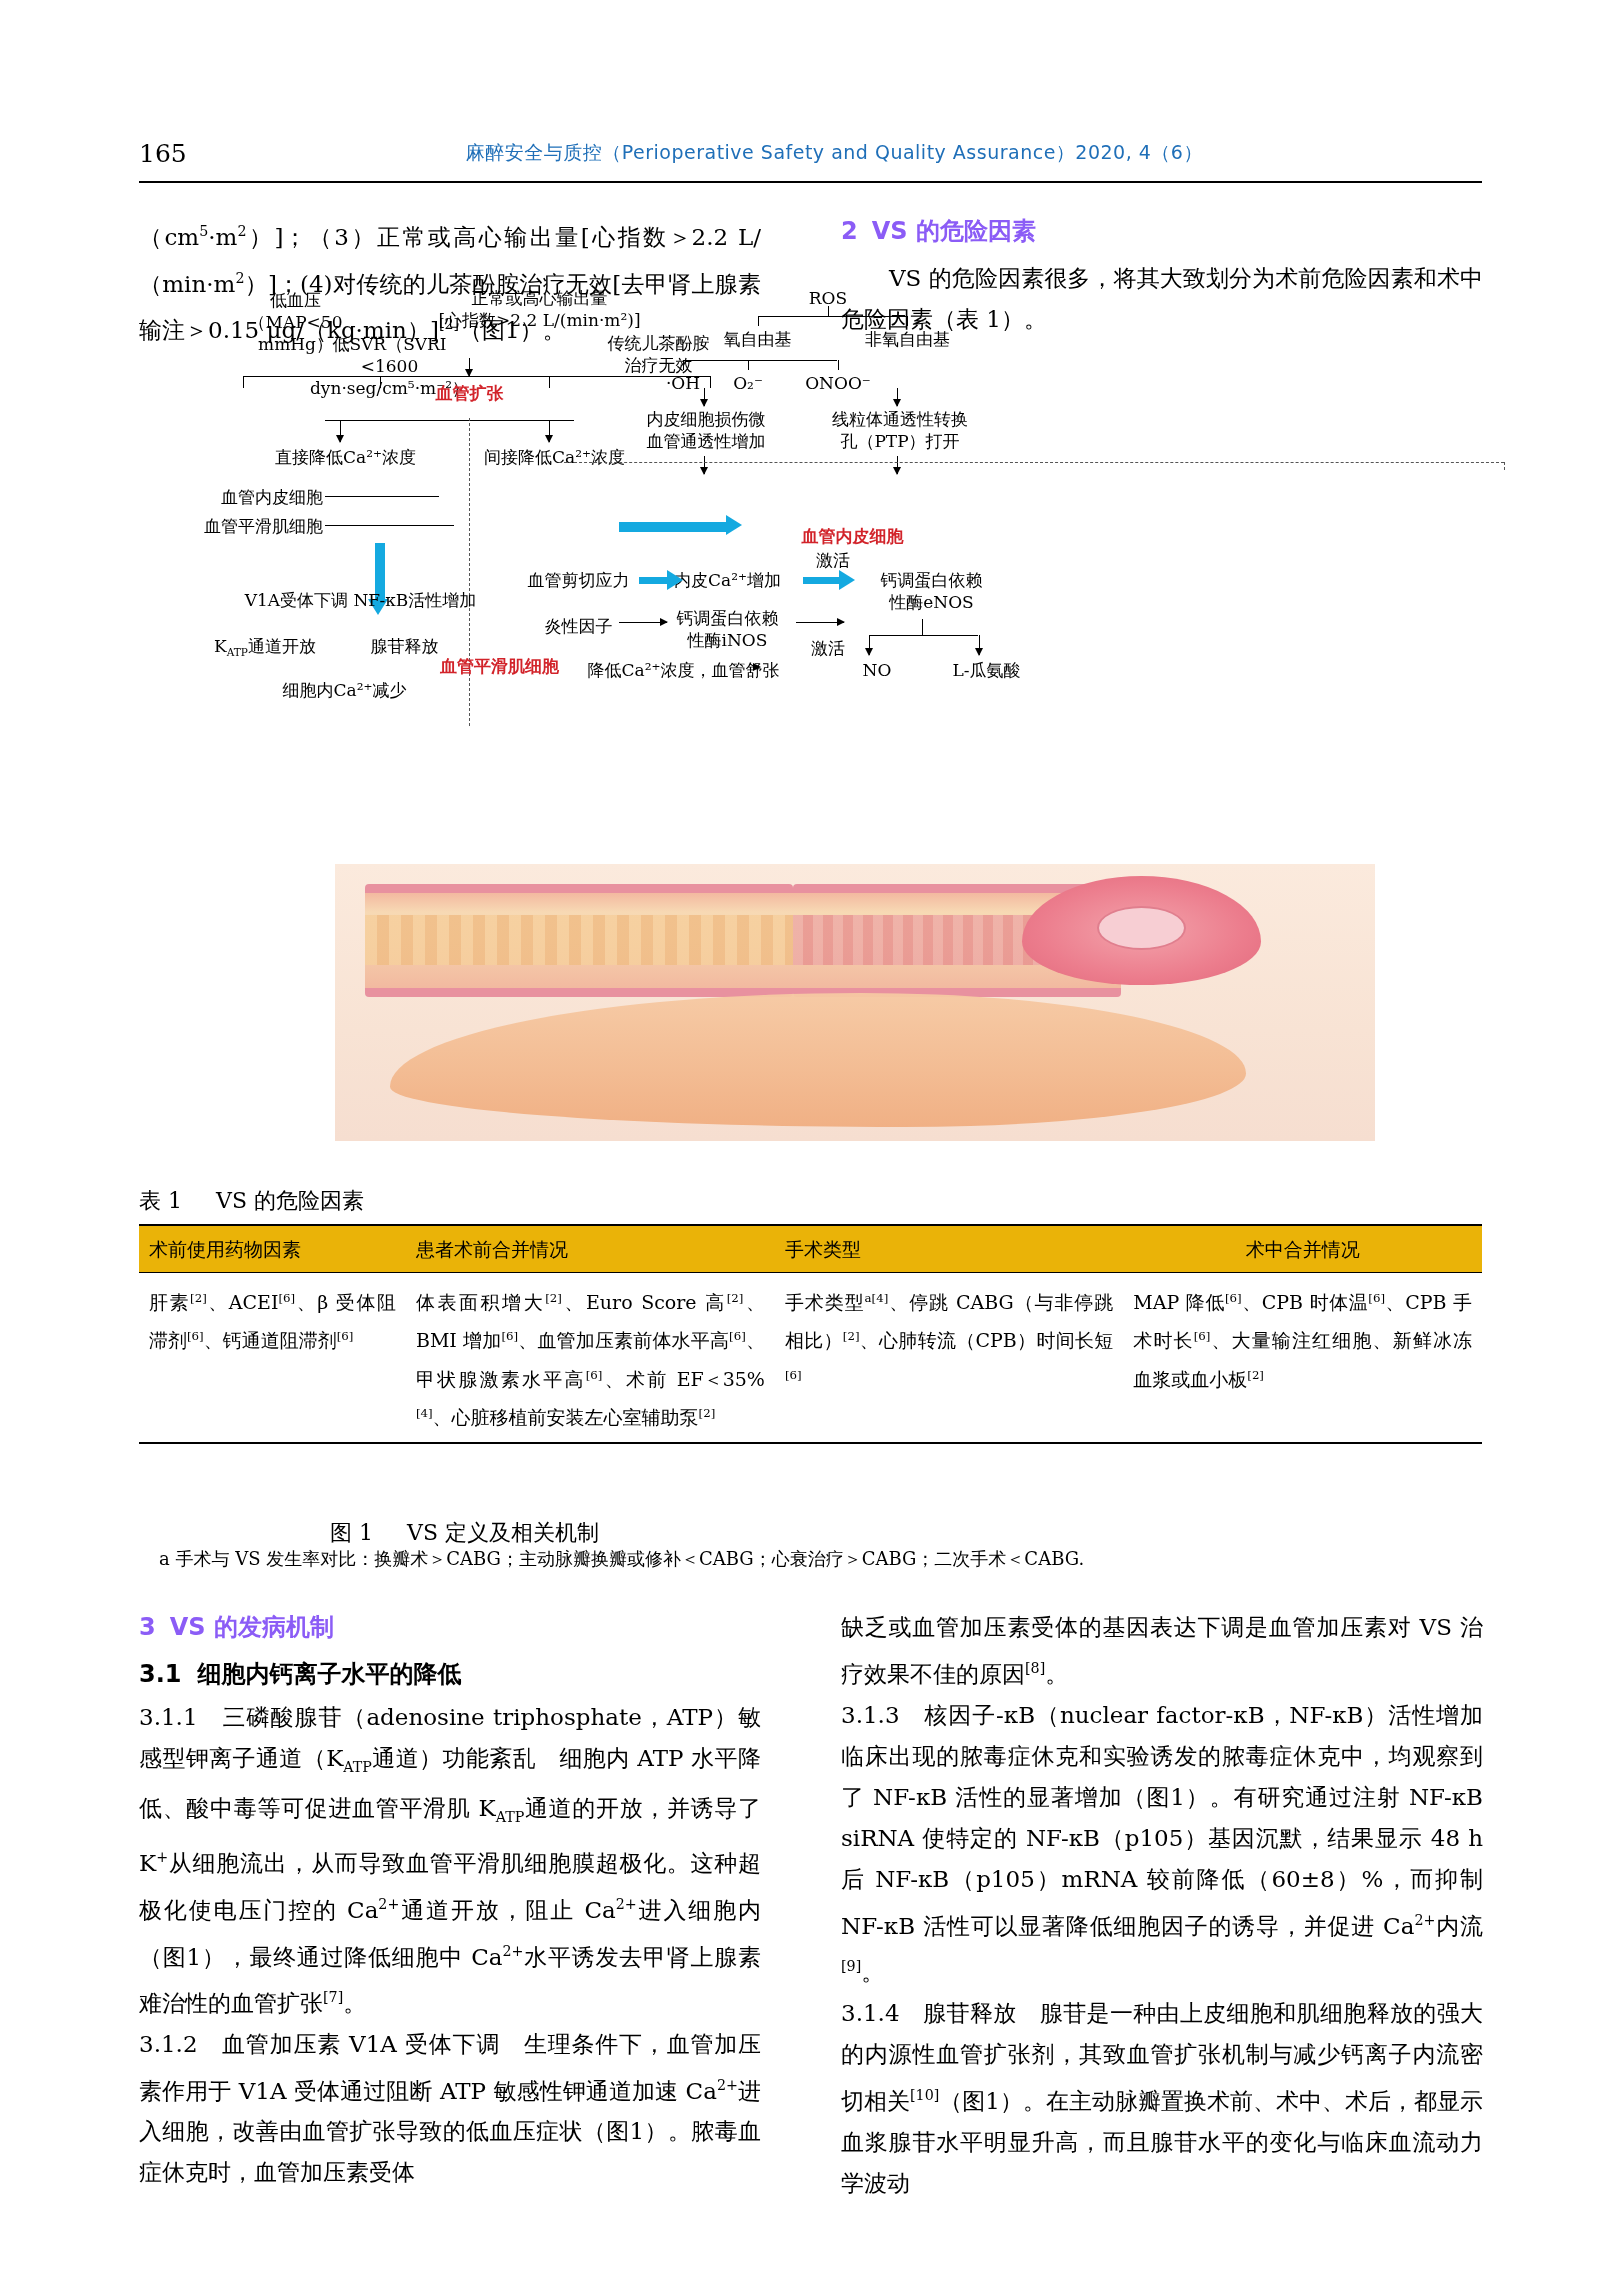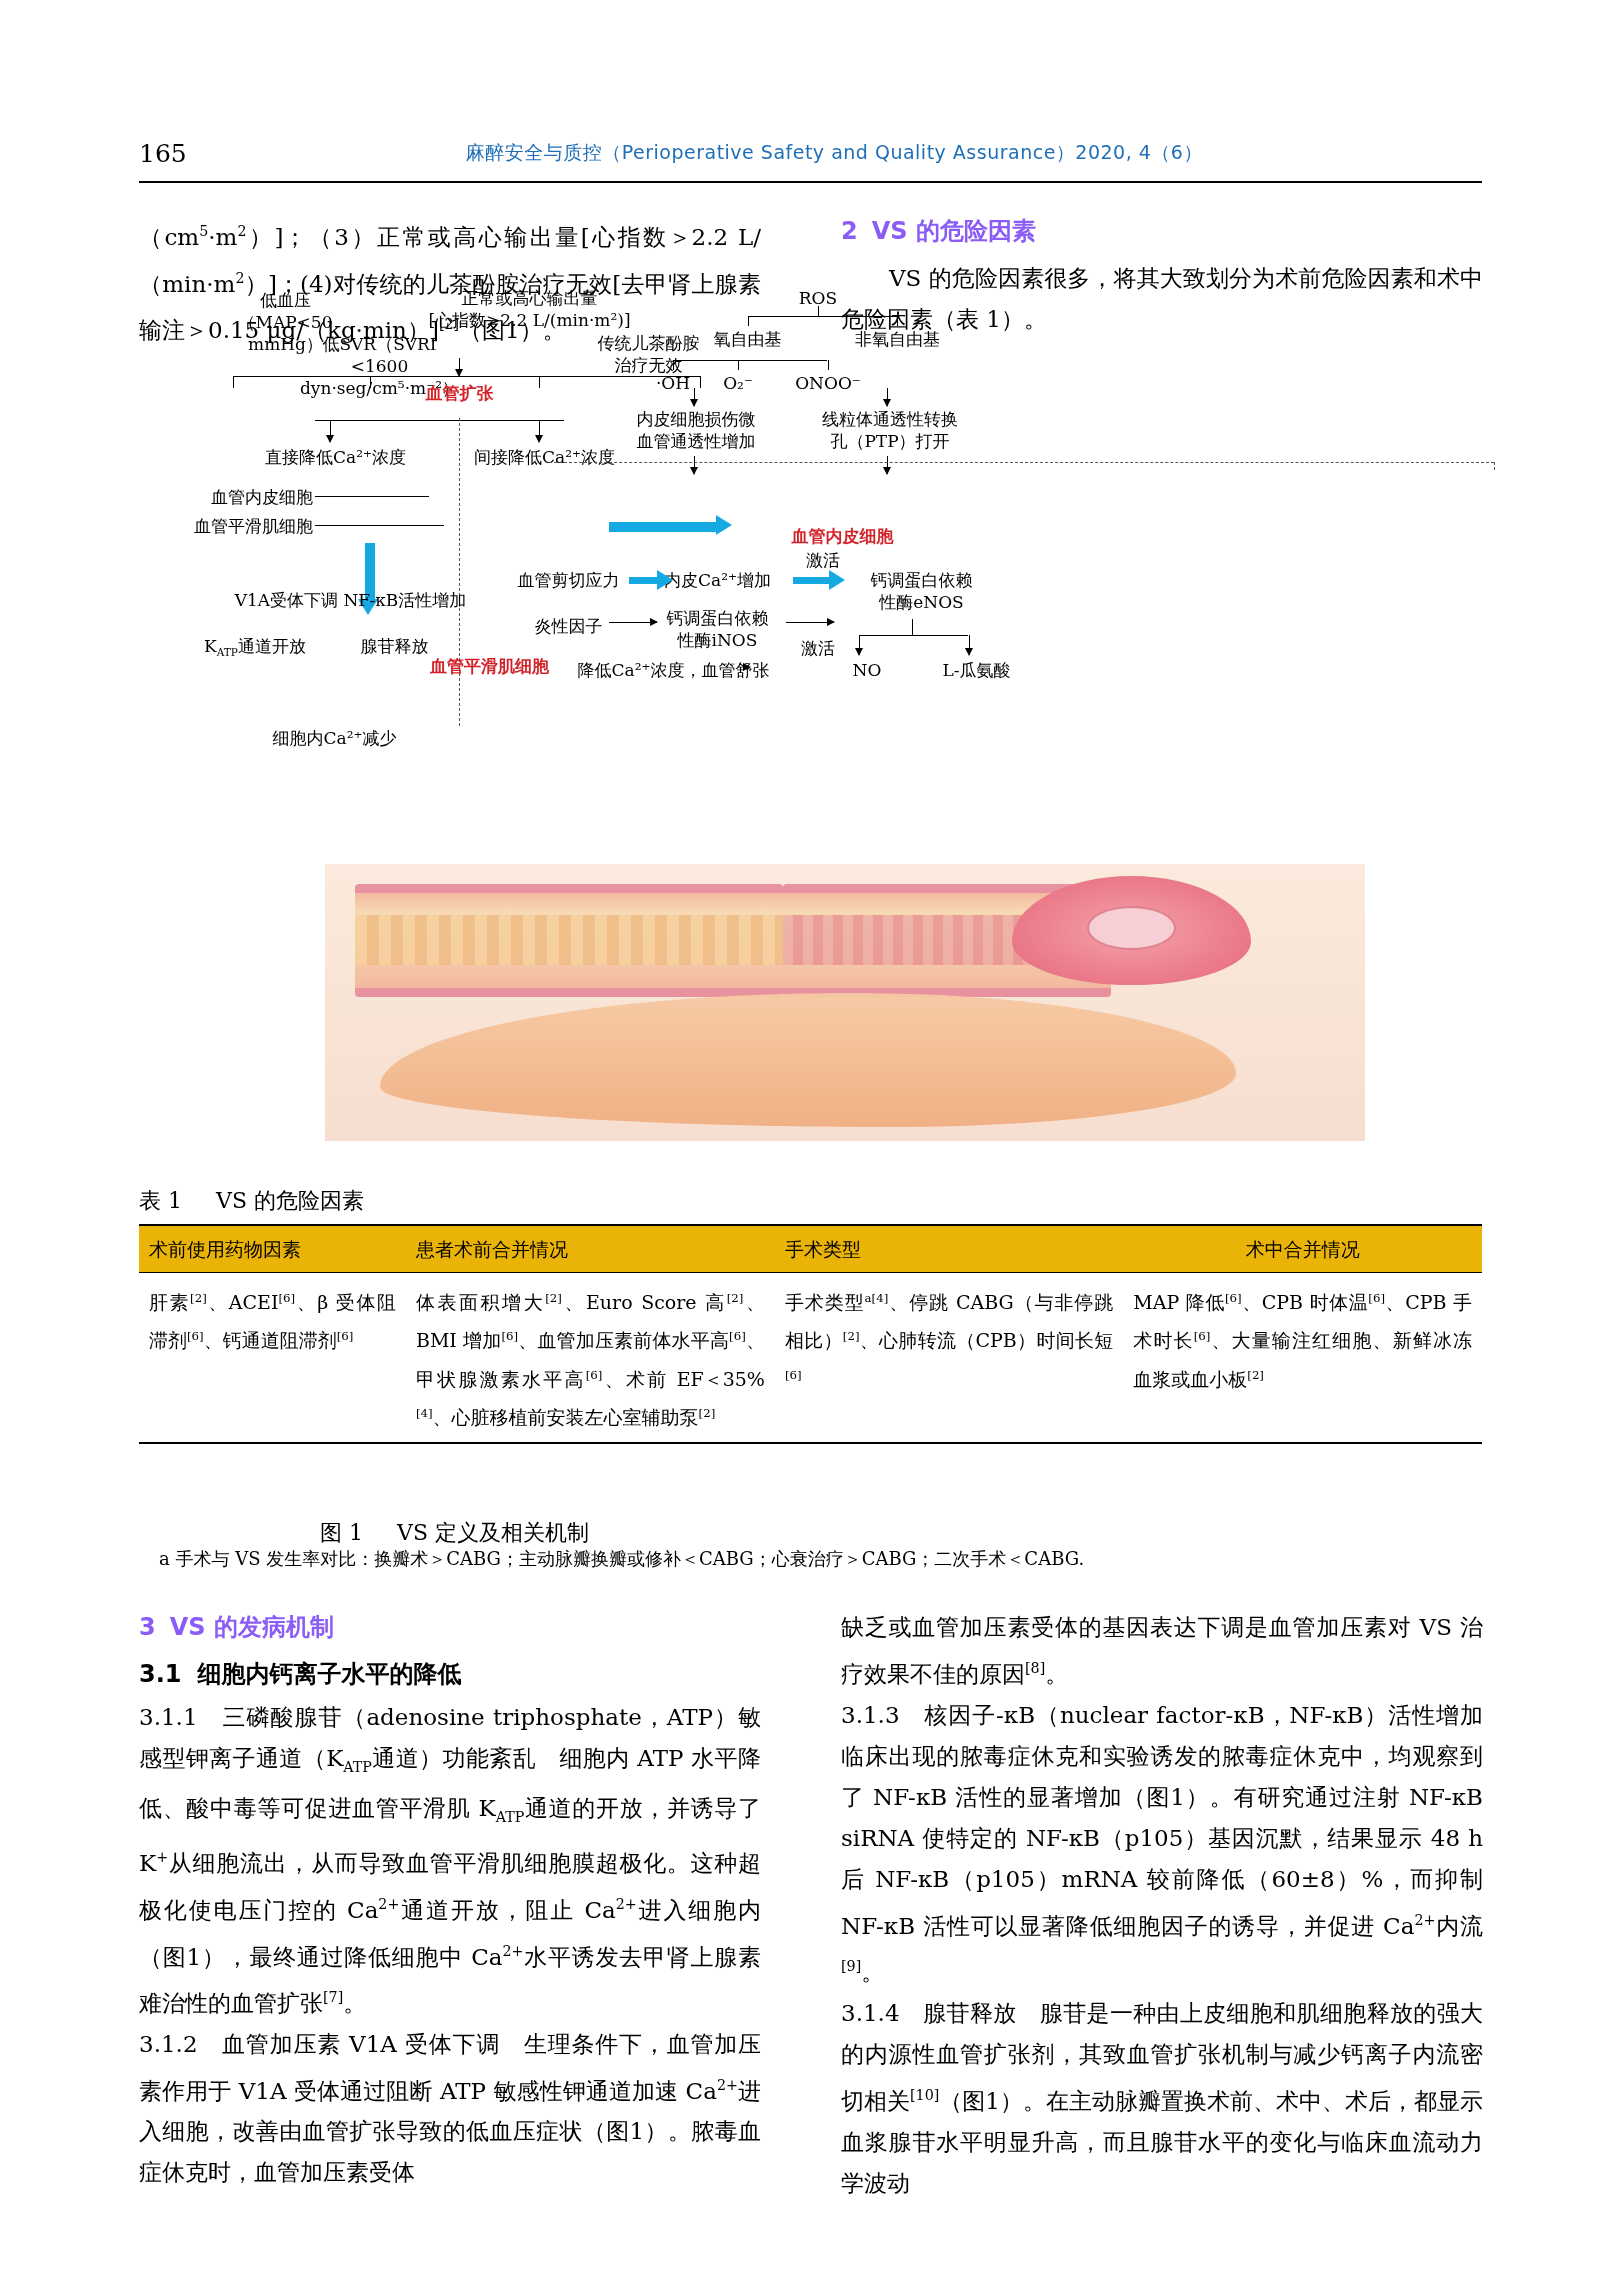--- a/index.html
+++ b/index.html
@@ -43,21 +43,21 @@
     font-family:"DejaVu Sans","Liberation Sans",sans-serif;
     margin:0 0 6px 0;
   }
   .sec-head .num{margin-right:14px;}
   .indent{text-indent:48px;}
   sup{font-size:.62em;vertical-align:super;}
   sub{font-size:.62em;vertical-align:sub;}
 
   
   .figure{
-    position:absolute;left:141px;top:398px;width:1343px;height:716px;
+    position:absolute;left:151px;top:398px;width:1343px;height:716px;
   }
   .fig-label{
     position:absolute;left:179px;top:1120px;font-size:22px;
   }
   .fig-label .t{margin-left:34px;}
 
   .fz{position:absolute;font-size:17px;line-height:22px;font-family:"DejaVu Serif",serif;text-align:center;}
   .red{color:#d2232a;font-weight:bold;}
   .ln{position:absolute;background:#000;}
   .ln.h{height:1px;}
@@ -293,21 +293,21 @@
 
     <div class="fz" style="left:60px;top:191px;width:299px;">
       V1A受体下调 NF-κB活性增加
     </div>
     <div class="fz" style="left:42px;top:237px;width:144px;">
       K<sub>ATP</sub>通道开放
     </div>
     <div class="fz" style="left:194px;top:237px;width:119px;">
       <span>腺苷释放</span>
     </div>
-    <div class="fz" style="left:104px;top:281px;width:179px;margin-top:48px;">
+    <div class="fz" style="left:104px;top:281px;width:179px;">
       <span>细胞内Ca²⁺减少</span>
     </div>
 
     <div class="fz" style="left:358px;top:171px;width:139px;">
       <span>血管剪切应力</span>
     </div>
     <div class="fz" style="left:502px;top:171px;width:149px;">
       <span>内皮Ca²⁺增加</span>
     </div>
     <div class="fz" style="left:652px;top:151px;width:60px;">

